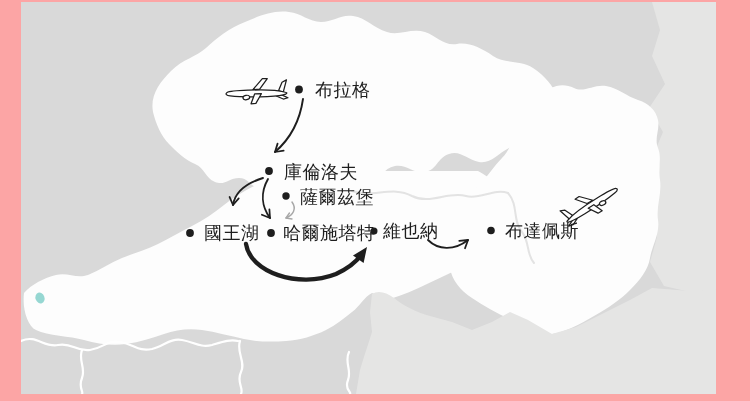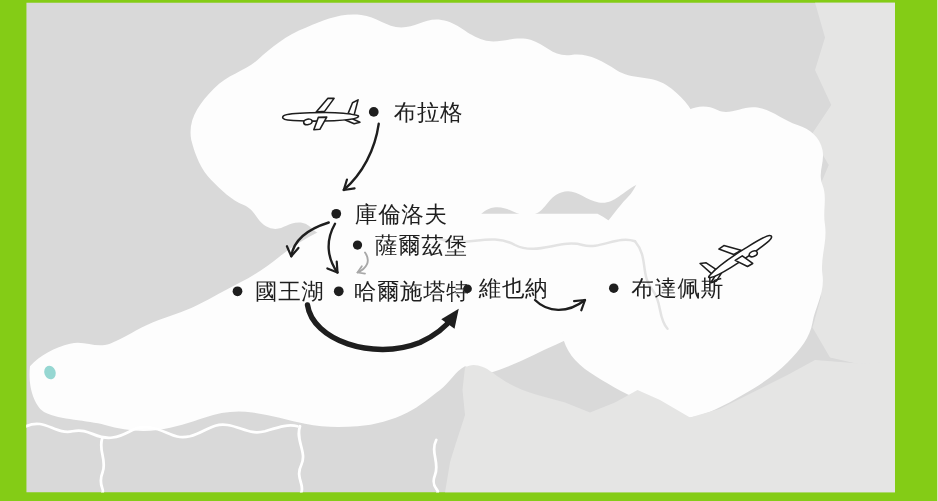--- a/index.html
+++ b/index.html
@@ -1,16 +1,16 @@
 <!DOCTYPE html>
 <html><head>
 <meta charset="utf-8">
 <style>
   html,body{margin:0;padding:0;background:#ffffff;}
-  .stage{position:relative;width:750px;height:401px;background:#84cc16;overflow:hidden;font-family:"Liberation Sans",sans-serif;}
+  .stage{position:relative;width:750px;height:401px;background:#fca5a5;overflow:hidden;font-family:"Liberation Sans",sans-serif;}
   .stage svg{display:block;}
   .label{font-family:"Liberation Sans","DejaVu Sans",sans-serif;font-size:18px;font-weight:500;fill:#1e1e1e;letter-spacing:0.5px;}
   .ink-stroke{fill:none;stroke:#1e1e1e;stroke-width:1.9;stroke-linecap:round;}
   .ink-thick{fill:none;stroke:#1e1e1e;stroke-width:4.3;stroke-linecap:round;}
   .gray-stroke{fill:none;stroke:#a8a8a8;stroke-width:1.5;stroke-linecap:round;}
   .faint-border{fill:none;stroke:#e3e3e3;stroke-width:2;stroke-linecap:round;}
   .white-border{fill:none;stroke:#ffffff;stroke-width:2.2;stroke-linecap:round;}
   .plane path,.plane ellipse{fill:#ffffff;stroke:#1e1e1e;stroke-width:1.7;stroke-linejoin:round;stroke-linecap:round;}
 </style>
 </head>

